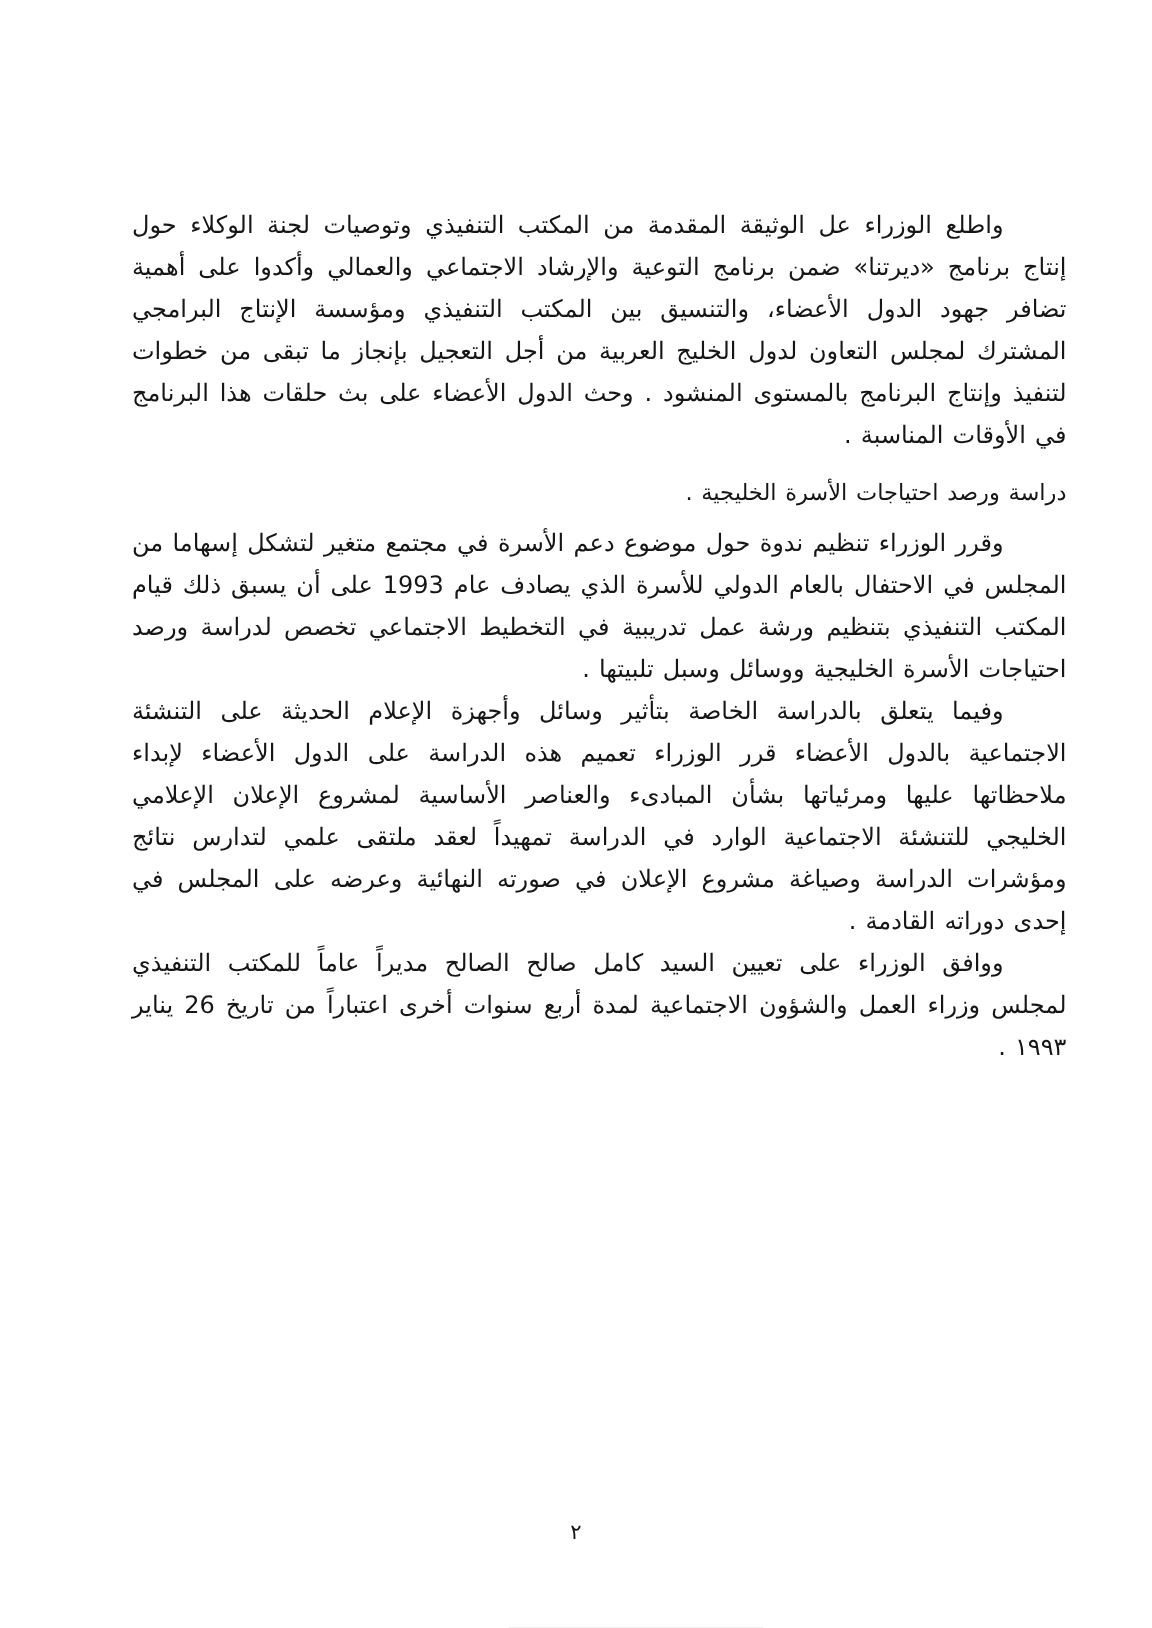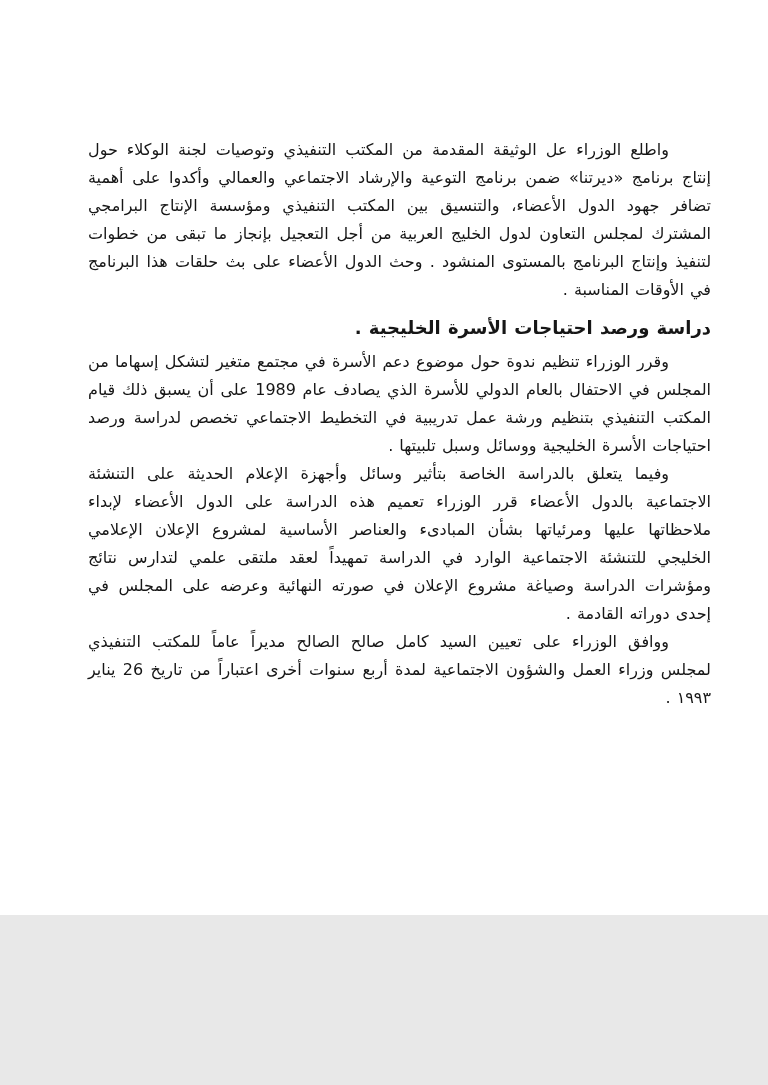--- a/index.html
+++ b/index.html
@@ -3,21 +3,21 @@
   <meta charset="utf-8">
   <style>
     html, body {
       margin: 0;
       padding: 0;
       background: #e8e8e8;
     }
     .page {
       position: relative;
       width: 768px;
-      height: 915px;
+      height: 1085px;
       margin: 0 auto;
       background: #ffffff;
       overflow: hidden;
       font-family: "DejaVu Sans", sans-serif;
       color: #161616;
     }
     .content {
       position: absolute;
       top: 136px;
       right: 57px;
@@ -28,22 +28,22 @@
       line-height: 28px;
       letter-spacing: 0;
       word-spacing: 1px;
     }
     .para {
       margin: 0;
       text-indent: 42px; 
     }
     .heading {
       margin: 10px 0 6px 0;
-      font-size: 18px;
-      font-weight: bold;
+      font-size: 15px;
+      font-weight: normal;
       text-indent: 0;
       text-align: right;
       line-height: 28px;
     }
     .page-number {
       position: absolute;
       top: 1014px;
       left: 0;
       right: 0;
       text-align: center;
@@ -54,21 +54,21 @@
   </style>
 </head>
 <body>
 
 <div class="page">
   <div class="content">
     <p class="para">واطلع الوزراء عل الوثيقة المقدمة من المكتب التنفيذي وتوصيات لجنة الوكلاء حول إنتاج برنامج «ديرتنا» ضمن برنامج التوعية والإرشاد الاجتماعي والعمالي وأكدوا على أهمية تضافر جهود الدول الأعضاء، والتنسيق بين المكتب التنفيذي ومؤسسة الإنتاج البرامجي المشترك لمجلس التعاون لدول الخليج العربية من أجل التعجيل بإنجاز ما تبقى من خطوات لتنفيذ وإنتاج البرنامج بالمستوى المنشود . وحث الدول الأعضاء على بث حلقات هذا البرنامج في الأوقات المناسبة .</p>
 
     <h3 class="heading">دراسة ورصد احتياجات الأسرة الخليجية .</h3>
 
-    <p class="para">وقرر الوزراء تنظيم ندوة حول موضوع دعم الأسرة في مجتمع متغير لتشكل إسهاما من المجلس في الاحتفال بالعام الدولي للأسرة الذي يصادف عام 1989 على أن يسبق ذلك قيام المكتب التنفيذي بتنظيم ورشة عمل تدريبية في التخطيط الاجتماعي تخصص لدراسة ورصد احتياجات الأسرة الخليجية ووسائل وسبل تلبيتها .</p>
+    <p class="para">وقرر الوزراء تنظيم ندوة حول موضوع دعم الأسرة في مجتمع متغير لتشكل إسهاما من المجلس في الاحتفال بالعام الدولي للأسرة الذي يصادف عام 1993 على أن يسبق ذلك قيام المكتب التنفيذي بتنظيم ورشة عمل تدريبية في التخطيط الاجتماعي تخصص لدراسة ورصد احتياجات الأسرة الخليجية ووسائل وسبل تلبيتها .</p>
 
     <p class="para">وفيما يتعلق بالدراسة الخاصة بتأثير وسائل وأجهزة الإعلام الحديثة على التنشئة الاجتماعية بالدول الأعضاء قرر الوزراء تعميم هذه الدراسة على الدول الأعضاء لإبداء ملاحظاتها عليها ومرئياتها بشأن المبادىء والعناصر الأساسية لمشروع الإعلان الإعلامي الخليجي للتنشئة الاجتماعية الوارد في الدراسة تمهيداً لعقد ملتقى علمي لتدارس نتائج ومؤشرات الدراسة وصياغة مشروع الإعلان في صورته النهائية وعرضه على المجلس في إحدى دوراته القادمة .</p>
 
     <p class="para">ووافق الوزراء على تعيين السيد كامل صالح الصالح مديراً عاماً للمكتب التنفيذي لمجلس وزراء العمل والشؤون الاجتماعية لمدة أربع سنوات أخرى اعتباراً من تاريخ 26 يناير ١٩٩٣ .</p>
   </div>
 
   <div class="page-number">٢</div>
 </div>
 
 </body></html>

